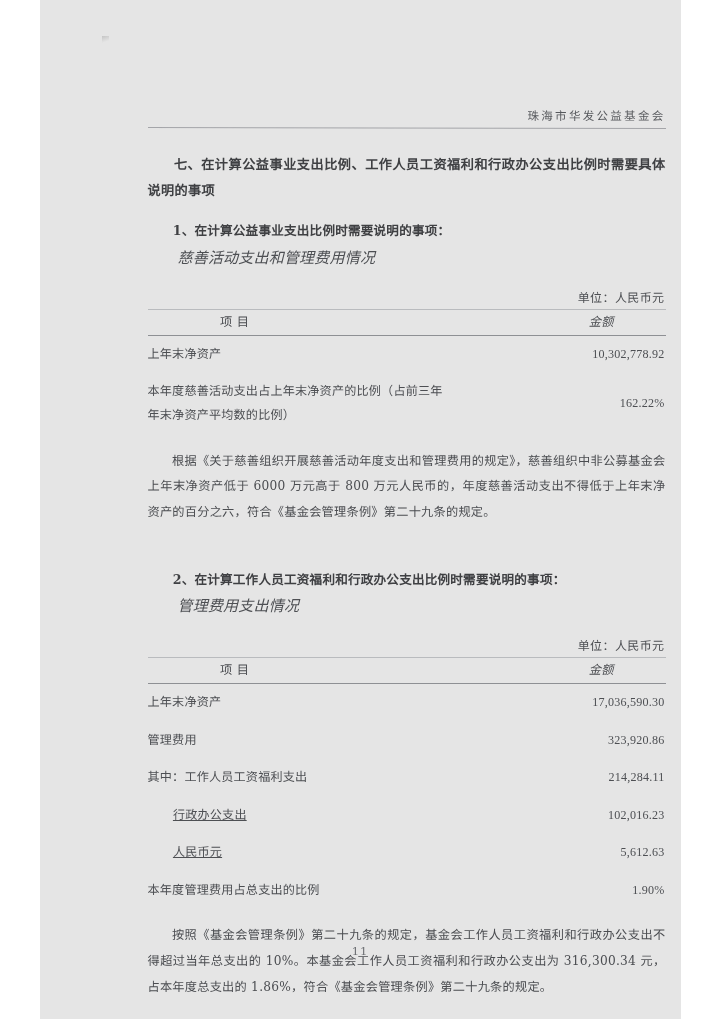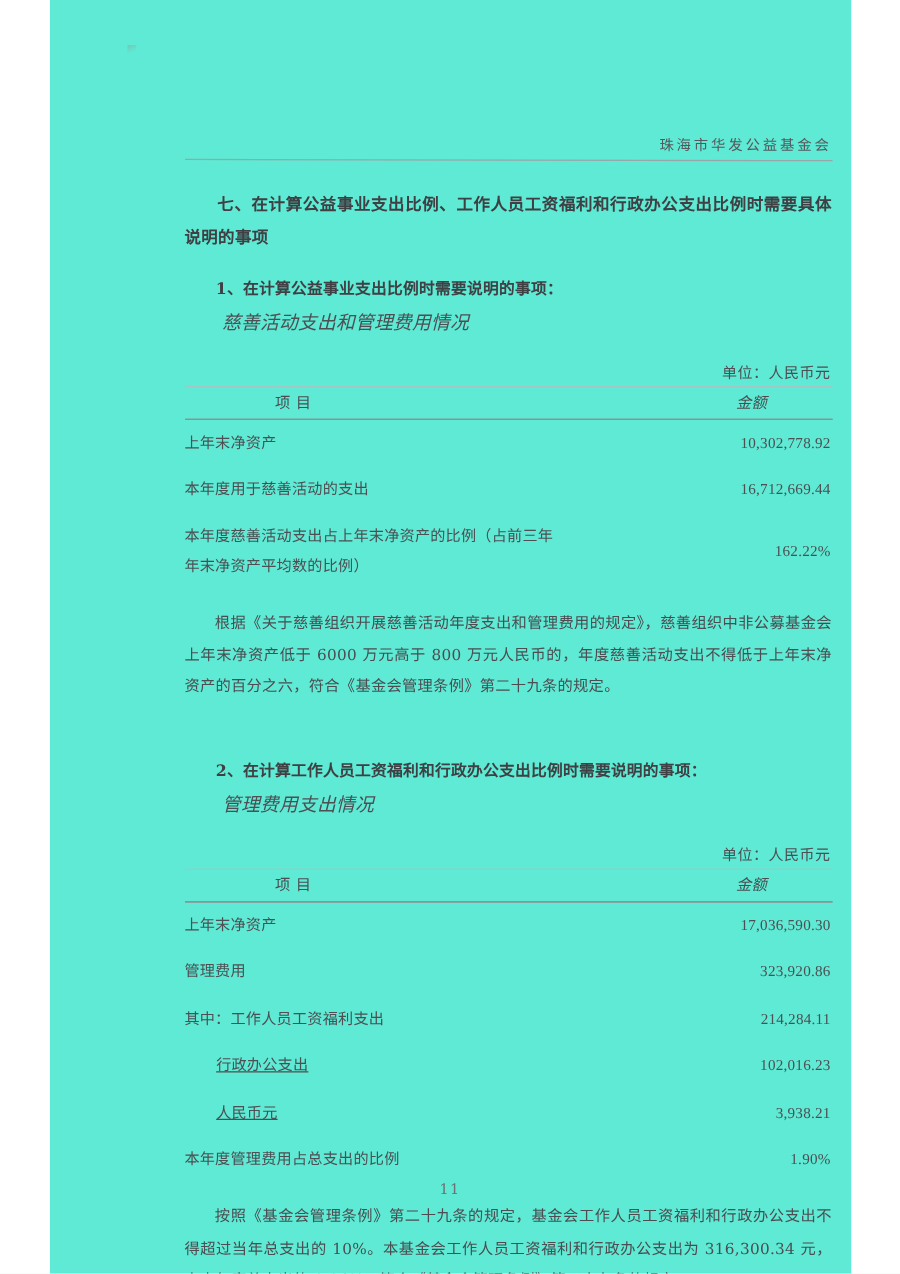--- a/index.html
+++ b/index.html
@@ -12,21 +12,21 @@
   body {
     font-family: "DejaVu Serif", "Liberation Serif", serif;
     color: #4a4a4a;
   }
 
   .page {
     position: relative;
     width: 641px;
     height: 1019px;
     margin: 0 auto;
-    background: #5eead4;
+    background: #e5e5e5;
     overflow: hidden;
   }
 
   
   .scan-speck {
     position: absolute;
     left: 62px;
     top: 36px;
     width: 7px;
     height: 9px;
@@ -205,24 +205,20 @@
           <th class="h-item">项  目</th>
           <th class="h-amt">金额</th>
         </tr>
       </thead>
       <tbody>
         <tr>
           <td class="item">上年末净资产</td>
           <td class="amt">10,302,778.92</td>
         </tr>
         <tr>
-          <td class="item">本年度用于慈善活动的支出</td>
-          <td class="amt">16,712,669.44</td>
-        </tr>
-        <tr>
           <td class="item">
             <span class="l2">本年度慈善活动支出占上年末净资产的比例（占前三年</span>
             <span class="l2">年末净资产平均数的比例）</span>
           </td>
           <td class="amt">162.22%</td>
         </tr>
       </tbody>
     </table>
 
     <div class="para">根据《关于慈善组织开展慈善活动年度支出和管理费用的规定》，慈善组织中非公募基金会上年末净资产低于 6000 万元高于 800 万元人民币的，年度慈善活动支出不得低于上年末净资产的百分之六，符合《基金会管理条例》第二十九条的规定。</div>
@@ -256,21 +252,21 @@
         <tr>
           <td class="item">其中：工作人员工资福利支出</td>
           <td class="amt">214,284.11</td>
         </tr>
         <tr>
           <td class="item indent-1">行政办公支出</td>
           <td class="amt">102,016.23</td>
         </tr>
         <tr>
           <td class="item indent-1">人民币元</td>
-          <td class="amt">3,938.21</td>
+          <td class="amt">5,612.63</td>
         </tr>
         <tr>
           <td class="item">本年度管理费用占总支出的比例</td>
           <td class="amt">1.90%</td>
         </tr>
       </tbody>
     </table>
 
     <div class="para">按照《基金会管理条例》第二十九条的规定，基金会工作人员工资福利和行政办公支出不得超过当年总支出的 10%。本基金会工作人员工资福利和行政办公支出为 316,300.34 元，占本年度总支出的 1.86%，符合《基金会管理条例》第二十九条的规定。</div>
 

